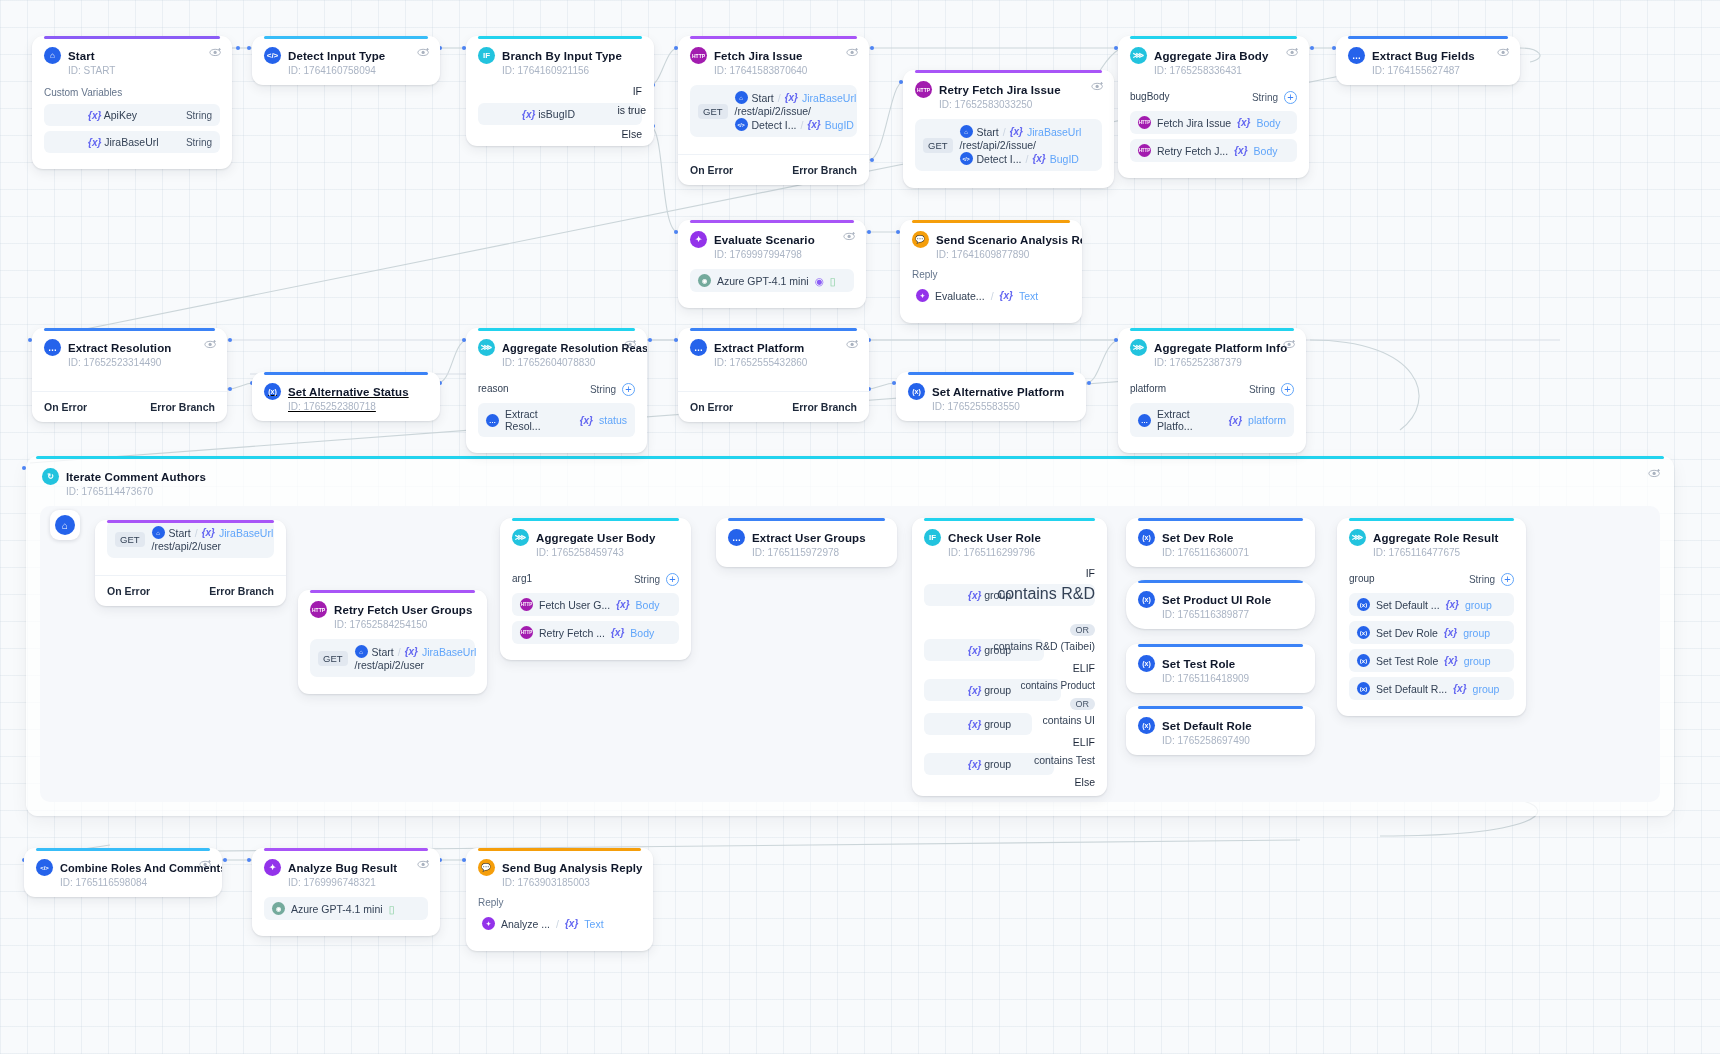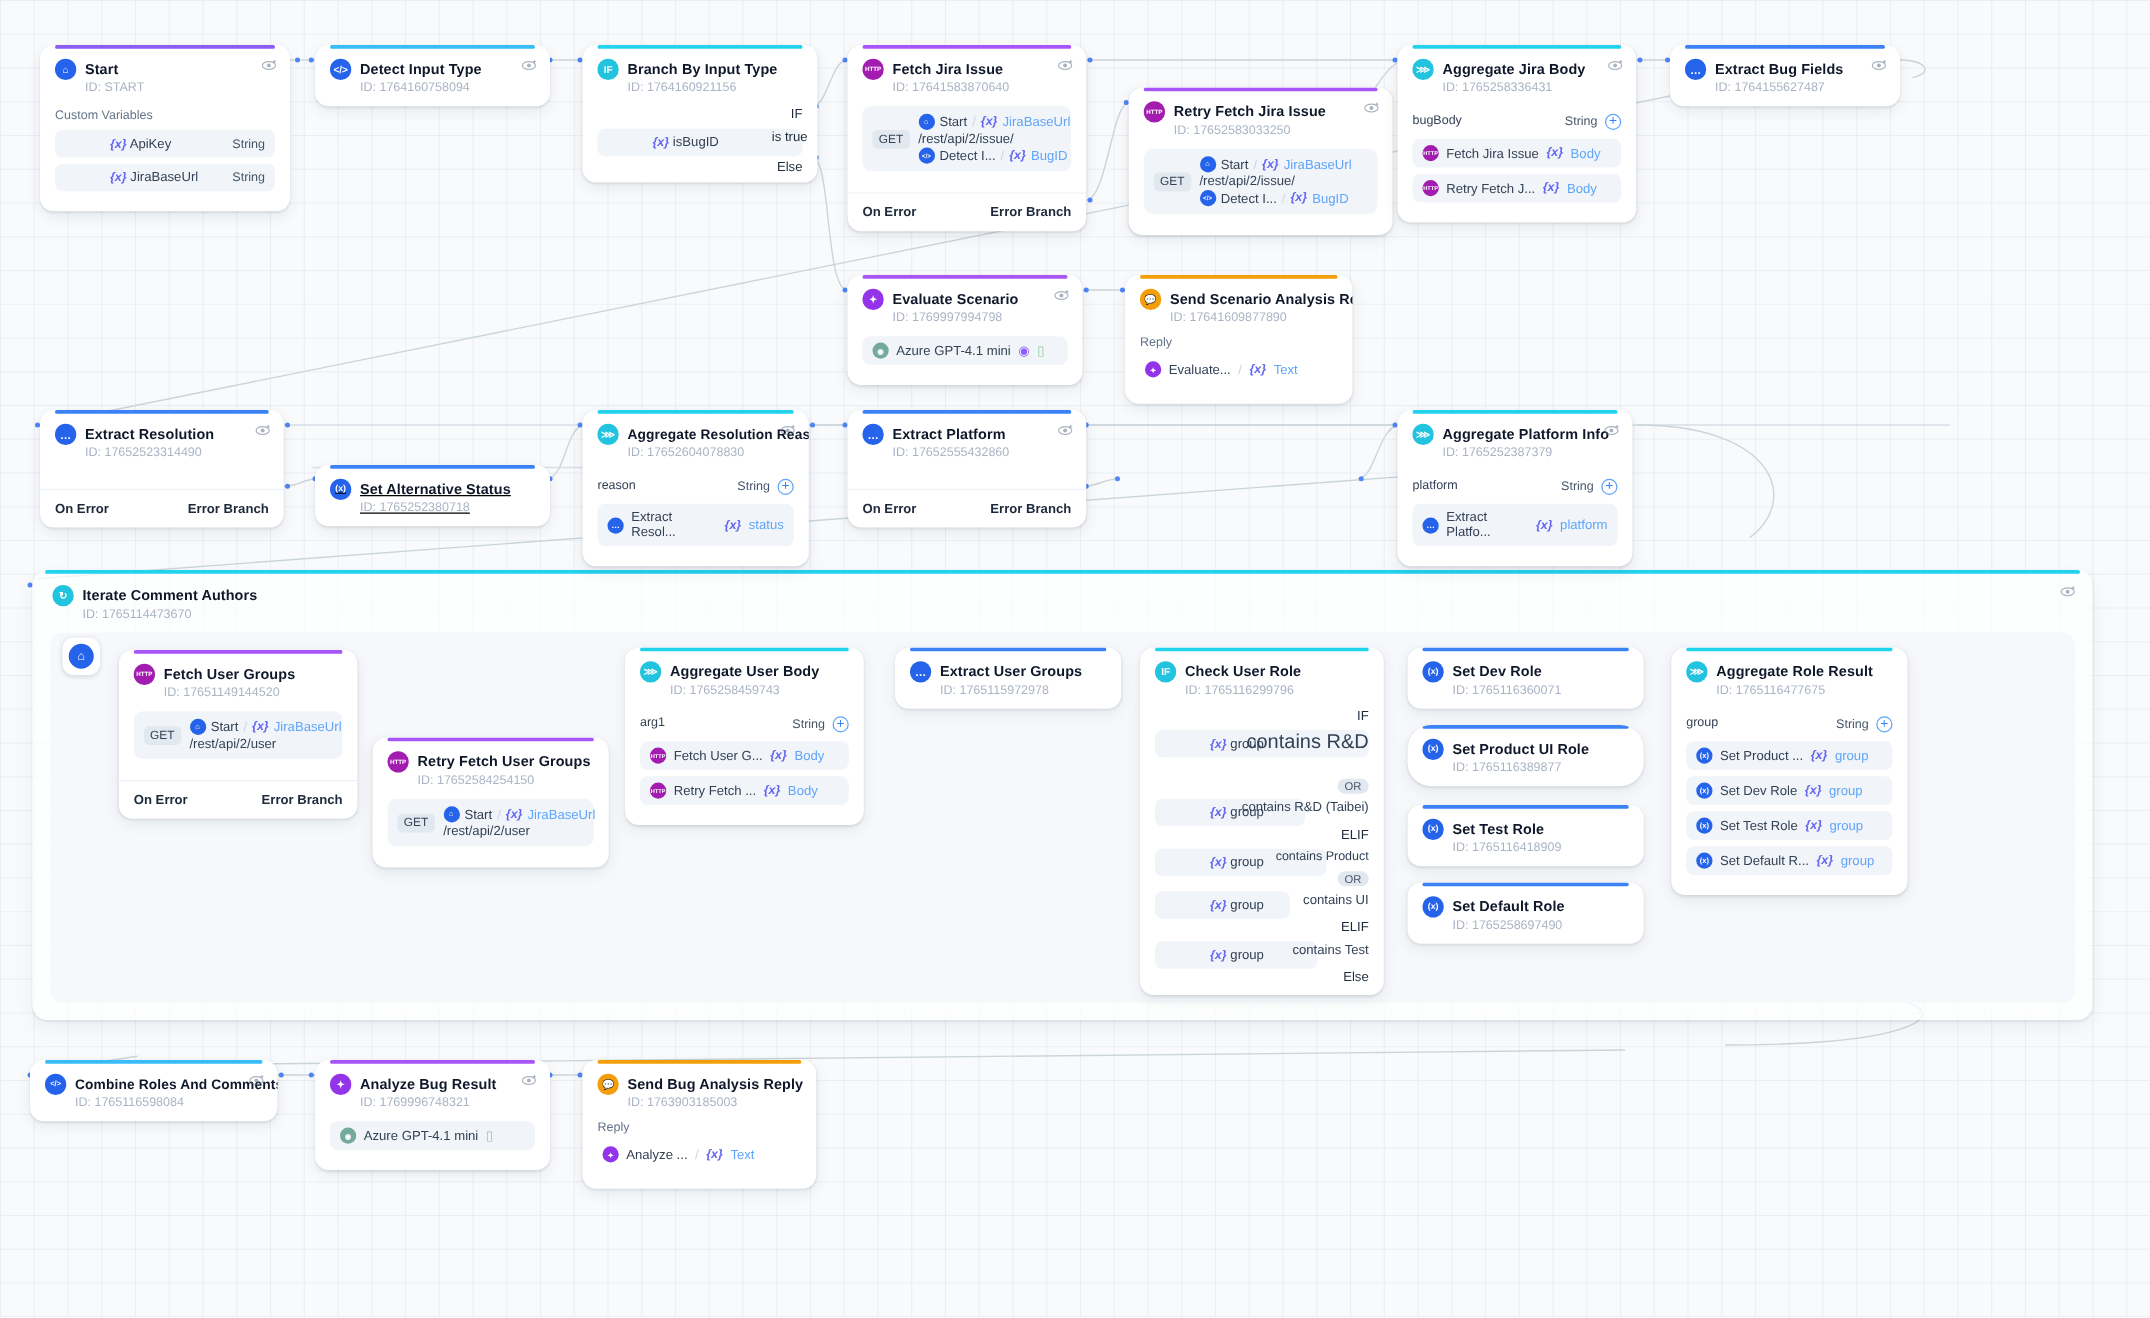--- a/index.html
+++ b/index.html
@@ -611,20 +611,30 @@
             <path d="M12 3.5v3M10.5 5h3" stroke="#64748b" stroke-width="1"></path>
           </svg>
         </span>
     </div>
     <div class="err-row" style="margin-top:14px;">
       <span>On Error</span>
       <span class="rightlbl">Error Branch</span>
     </div>
   </div>
 
+  <div class="node" style="left:896px; top:372px; width:190px;">
+    <div class="accent" style="background:#3b82f6;"></div>
+    <div class="node-head">
+      <div class="node-title-row">
+        <span class="node-icon" style="background:#2563eb; font-size:7px;">(x)</span>
+        <span class="node-title">Set Alternative Platform</span>
+      </div>
+      <div class="node-id">ID: 1765255583550</div>
+    </div>
+  </div>
 
   <div class="node" style="left:1118px; top:328px; width:188px;">
     <div class="accent" style="background:#22d3ee;"></div>
     <div class="node-head">
       <div class="node-title-row">
         <span class="node-icon" style="background:#22c3de;">⋙</span>
         <span class="node-title">Aggregate Platform Info</span>
       </div>
       <div class="node-id">ID: 1765252387379</div>
       <span class="eye">
@@ -667,27 +677,20 @@
       </span>
     <div class="group-inner"></div>
   </div>
 
   <div class="start-chip" style="left:50px; top:510px;">
     <span class="node-icon" style="background:#2563eb; width:20px; height:20px; font-size:10px;">⌂</span>
   </div>
 
   <div class="node" style="left:95px; top:520px; width:191px;">
     <div class="accent" style="background:#a855f7;"></div>
-    <div class="node-head">
-      <div class="node-title-row">
-        <span class="node-icon" style="background:#a21caf; font-size:5px;">HTTP</span>
-        <span class="node-title">Fetch User Groups</span>
-      </div>
-      <div class="node-id">ID: 17651149144520</div>
-    </div>
     <div class="sect">
       <div class="http-box">
         <span class="verb">GET</span>
         <span class="url-lines">
           <span class="ln">
               <span class="mini-icon" style="background:#2563eb;">⌂</span>
               <span>Start</span>
               <span class="slash">/</span>
               <span class="var-badge">{x}</span>
               <span class="blue-ref">JiraBaseUrl</span>
@@ -864,21 +867,21 @@
       </div>
       <div class="node-id">ID: 1765116477675</div>
     </div>
     <div class="sect">
       <div class="sect-label-row">
         <span class="lbl">group</span>
         <span><span class="typ">String</span><span class="plus">+</span></span>
       </div>
       <div class="chip">
         <span class="mini-icon" style="background:#2563eb; font-size:6px;">(x)</span>
-        <span>Set Product ...</span>
+        <span>Set Default ...</span>
         <span class="var-badge">{x}</span>
           <span class="blue-ref">group</span>
       </div>
       <div class="chip">
         <span class="mini-icon" style="background:#2563eb; font-size:6px;">(x)</span>
         <span>Set Dev Role</span>
         <span class="var-badge">{x}</span>
           <span class="blue-ref">group</span>
       </div>
       <div class="chip">

